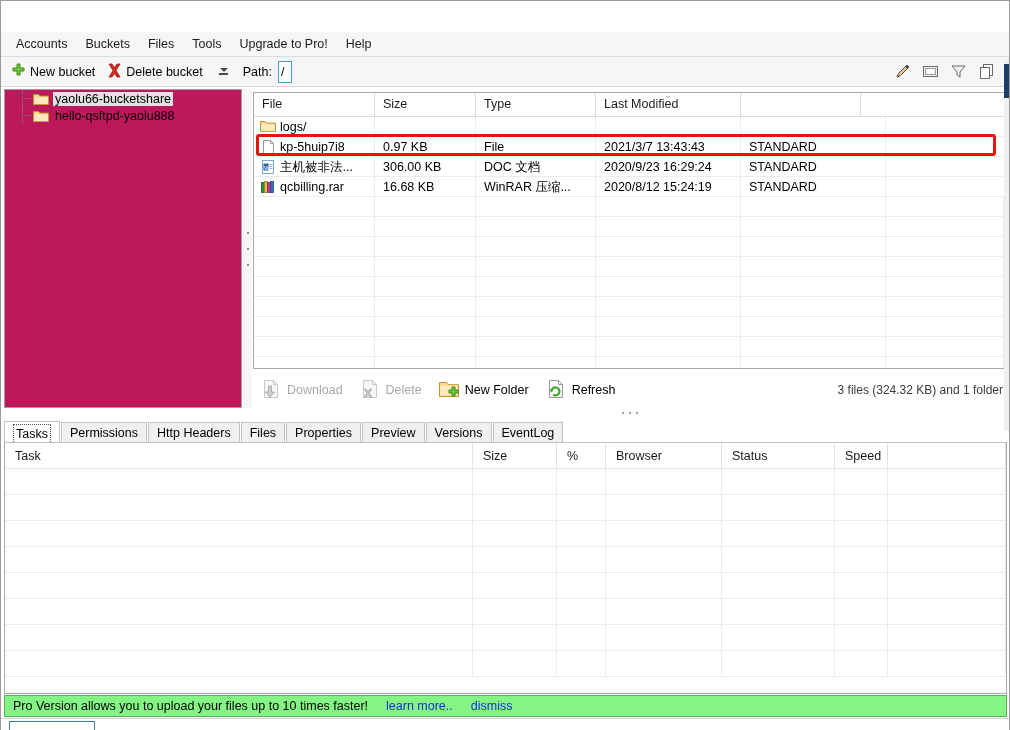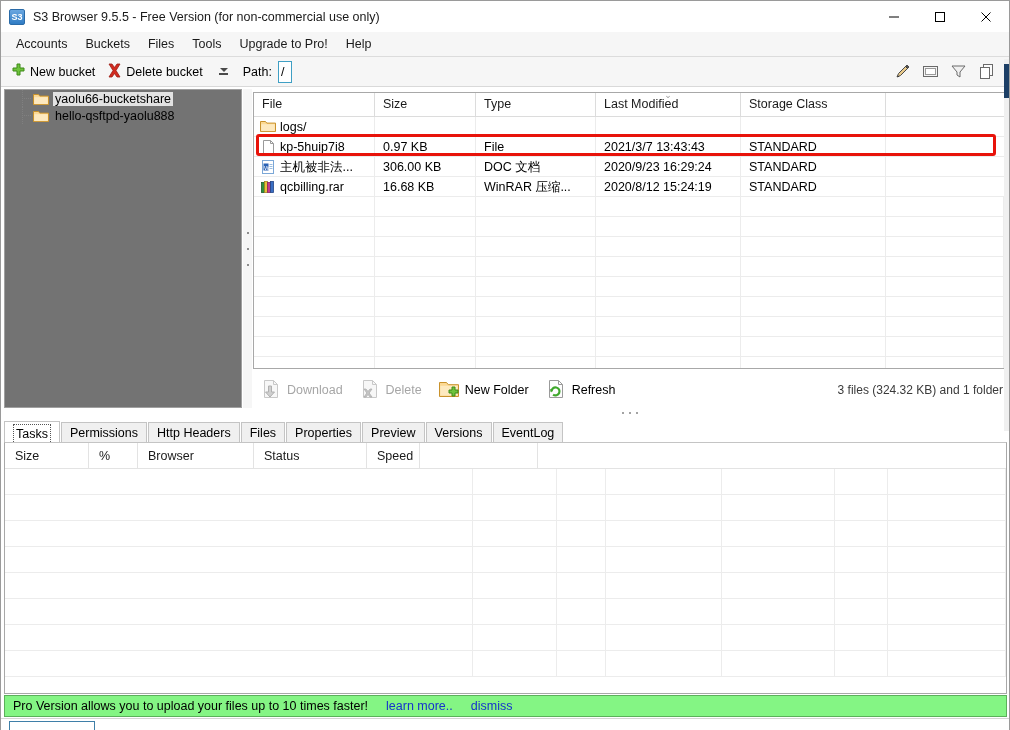--- a/index.html
+++ b/index.html
@@ -77,21 +77,21 @@
     width: 14px; height: 22px; border: 1px solid #3f9fc4; background: #fff;
     font-family: "Liberation Sans", sans-serif; font-size: 12.5px;
     padding: 0 2px; color: #000; outline: none;
   }
   #tb-right { margin-left: auto; display: flex; align-items: center; gap: 6px; padding-right: 12px; }
   .tb-icon { width: 22px; height: 22px; display: flex; align-items: center; justify-content: center; }
 
   
   #treepanel {
     position: absolute; left: 3px; top: 88px; width: 238px; height: 319px;
-    background: #737373; border: 1px solid #a0a0a0;
+    background: #be185d; border: 1px solid #a0a0a0;
     overflow: hidden;
   }
   .tree-row { display: flex; align-items: center; height: 17px; padding-left: 14px; }
   .tree-row .dots { width: 14px; height: 17px; position: relative; flex: none; }
   .tree-row .dots::before {
     content: ""; position: absolute; left: 3px; top: 0; bottom: 0; width: 1px;
     background-image: linear-gradient(to bottom,#808080 1px, transparent 1px);
     background-size: 1px 2px;
   }
   .tree-row .dots::after {
@@ -206,44 +206,20 @@
   #status-cell {
     position: absolute; left: 8px; top: 2px; width: 86px; height: 18px;
     border: 1px solid #3f7fa8; background: #ffffff;
   }
 </style>
 </head>
 <body>
 
 <div id="app">
 
-  <div id="titlebar">
-    <div id="title-left">
-      <div class="app-icon">S3</div>
-      <div id="title-text">S3 Browser 9.5.5 - Free Version (for non-commercial use only)</div>
-    </div>
-    <div id="winbtns">
-      <div class="winbtn">
-        <svg width="12" height="12" viewBox="0 0 12 12">
-            <line x1="1" y1="6" x2="11" y2="6" stroke="#000" stroke-width="1"></line>
-          </svg>
-      </div>
-      <div class="winbtn">
-        <svg width="12" height="12" viewBox="0 0 12 12">
-            <rect x="1.5" y="1.5" width="9" height="9" fill="none" stroke="#000" stroke-width="1"></rect>
-          </svg>
-      </div>
-      <div class="winbtn">
-        <svg width="12" height="12" viewBox="0 0 12 12">
-            <line x1="1.5" y1="1.5" x2="10.5" y2="10.5" stroke="#000" stroke-width="1"></line>
-            <line x1="10.5" y1="1.5" x2="1.5" y2="10.5" stroke="#000" stroke-width="1"></line>
-          </svg>
-      </div>
-    </div>
-  </div>
 
   <div id="buckettoolbar">
     <div class="tb-btn first">
       <span>
         <svg width="15" height="15" viewBox="0 0 15 15">
           <path d="M6 1 h3 v4 h4 v3 h-4 v4 h-3 v-4 h-4 v-3 h4 z" fill="#6ec33c" stroke="#3e8a18" stroke-width="1"></path>
         </svg>
       </span>
       <span>New bucket</span>
     </div>
@@ -331,21 +307,20 @@
 
   <div id="filelist">
     <div id="fl-header">
       <div class="fl-th" style="width:121px">File</div>
       <div class="fl-th" style="width:101px">Size</div>
       <div class="fl-th" style="width:120px">Type</div>
       <div class="fl-th" style="width:145px">
         <span class="sortmark">⌄</span>
         <span>Last Modified</span>
       </div>
-      <div class="fl-th" style="width:145px">Storage Class</div>
       <div class="fl-th" style="width:120px"></div>
     </div>
     <div id="fl-body">
 
       <div class="fl-row">
         <div class="fl-td name" style="width:121px">
           <span class="ico">
             <svg width="16" height="14" viewBox="0 0 16 14">
               <path d="M0.5 2.5 h5 l1.3 1.6 h8.7 v8.4 h-15 z" fill="#fcd994" stroke="#c9922c" stroke-width="1"></path>
               <path d="M1.2 5.2 h13.6 v6.9 h-13.6 z" fill="#fde9bf"></path>
@@ -556,20 +531,21 @@
     <div class="tab">Http Headers</div>
     <div class="tab">Files</div>
     <div class="tab">Properties</div>
     <div class="tab">Preview</div>
     <div class="tab">Versions</div>
     <div class="tab">EventLog</div>
   </div>
 
   <div id="tasks">
     <div id="tasks-header">
+      <div class="tk-th" style="width:468px">Task</div>
       <div class="tk-th" style="width:84px">Size</div>
       <div class="tk-th" style="width:49px">%</div>
       <div class="tk-th" style="width:116px">Browser</div>
       <div class="tk-th" style="width:113px">Status</div>
       <div class="tk-th" style="width:53px">Speed</div>
       <div class="tk-th" style="width:118px"></div>
     </div>
     <div id="tasks-body">
         <div class="tk-row">
           <div class="cell" style="width: 468px;"></div>

